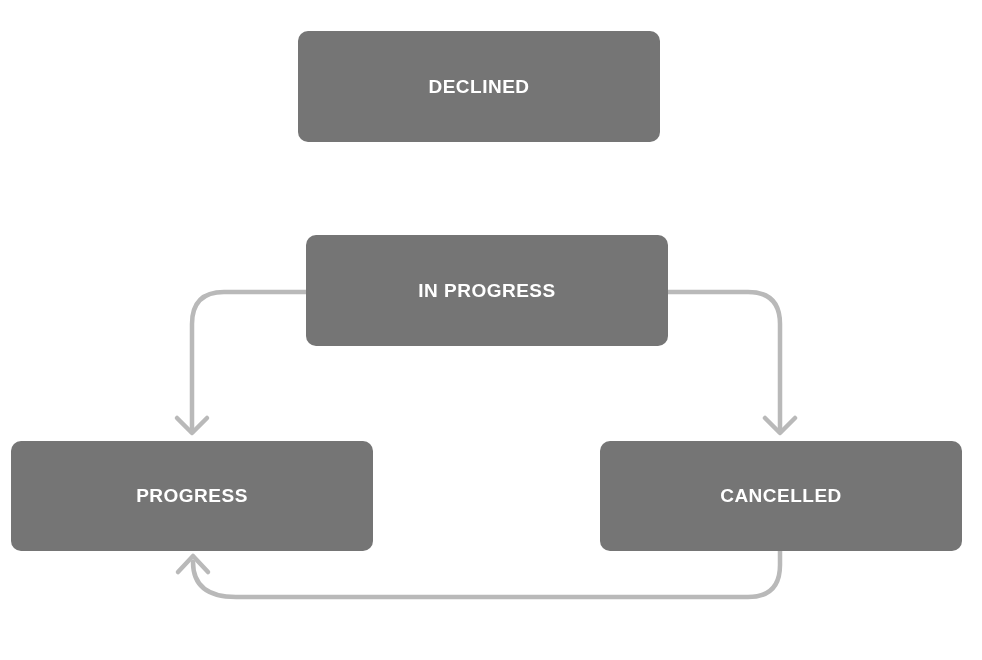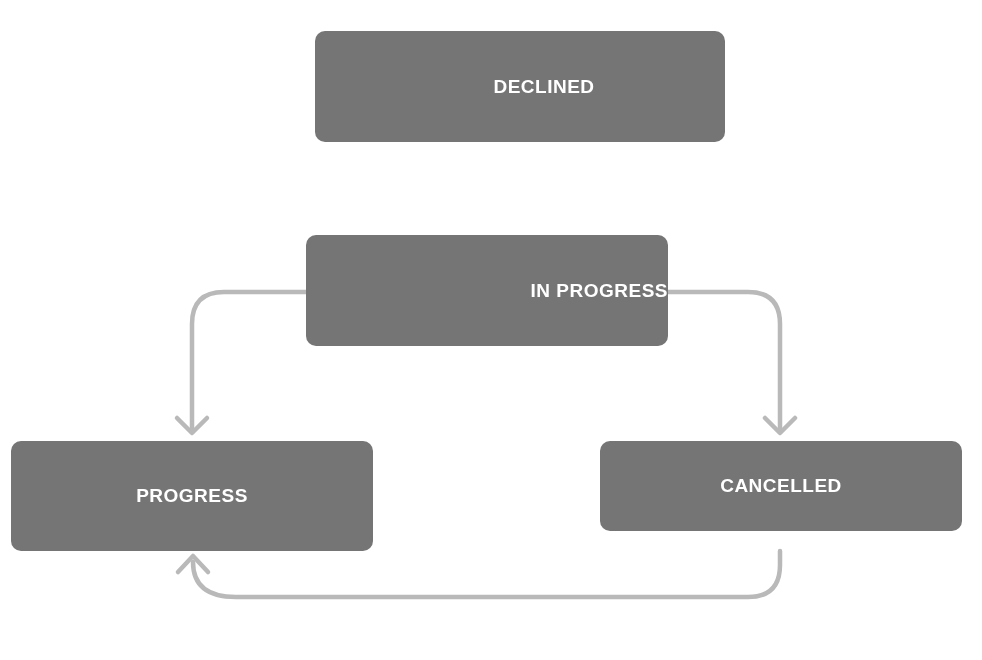--- a/index.html
+++ b/index.html
@@ -33,24 +33,24 @@
     display: flex;
     align-items: center;
     justify-content: center;
   }
   .node-label {
     font-size: 19px;
     font-weight: bold;
     letter-spacing: 0.5px;
     text-align: center;
   }
-  .node-declined   { left: 315px; top: 31px; padding-left: 48px;  }
-  .node-inprogress { left: 306px; top: 235px; justify-content: flex-end; }
+  .node-declined   { left: 298px; top: 31px;  }
+  .node-inprogress { left: 306px; top: 235px; }
   .node-completed  { left: 11px;  top: 441px; height: 110px; }
-  .node-cancelled  { left: 600px; top: 441px; height: 90px; }
+  .node-cancelled  { left: 600px; top: 441px; height: 110px; }
   .edge {
     stroke: #b9b9b9;
     stroke-width: 4.5;
     fill: none;
     stroke-linecap: round;
     stroke-linejoin: round;
   }
 </style>
 </head>
 <body>

